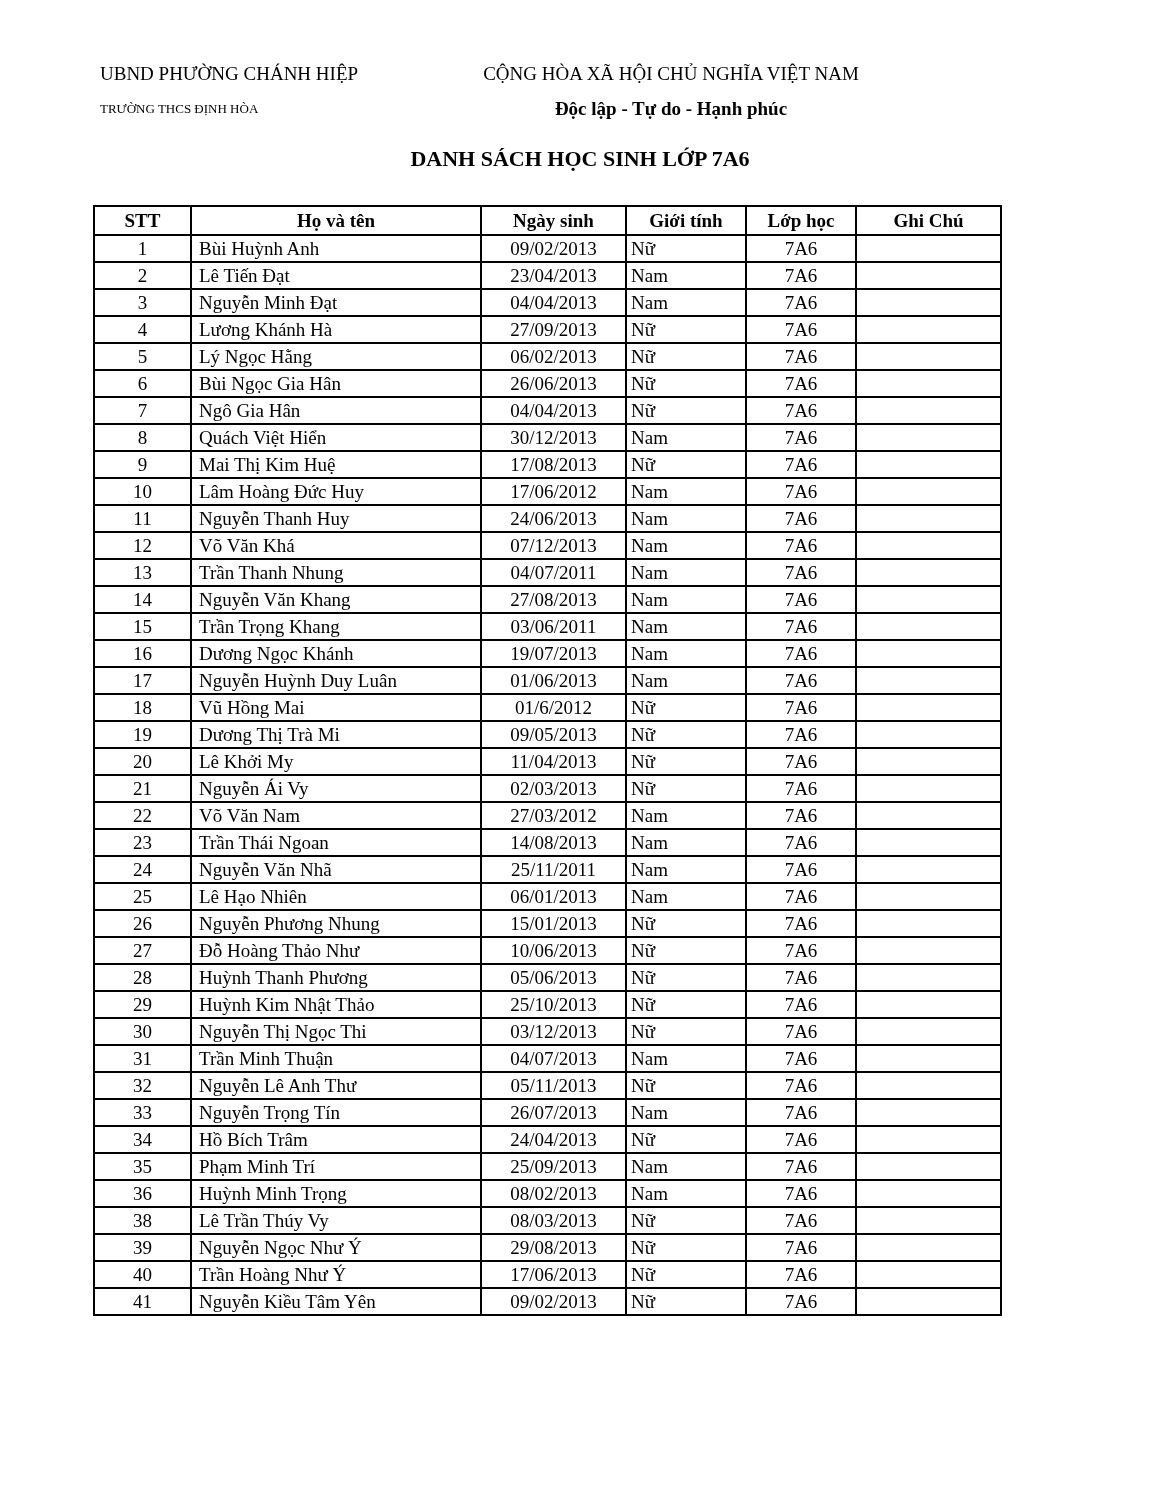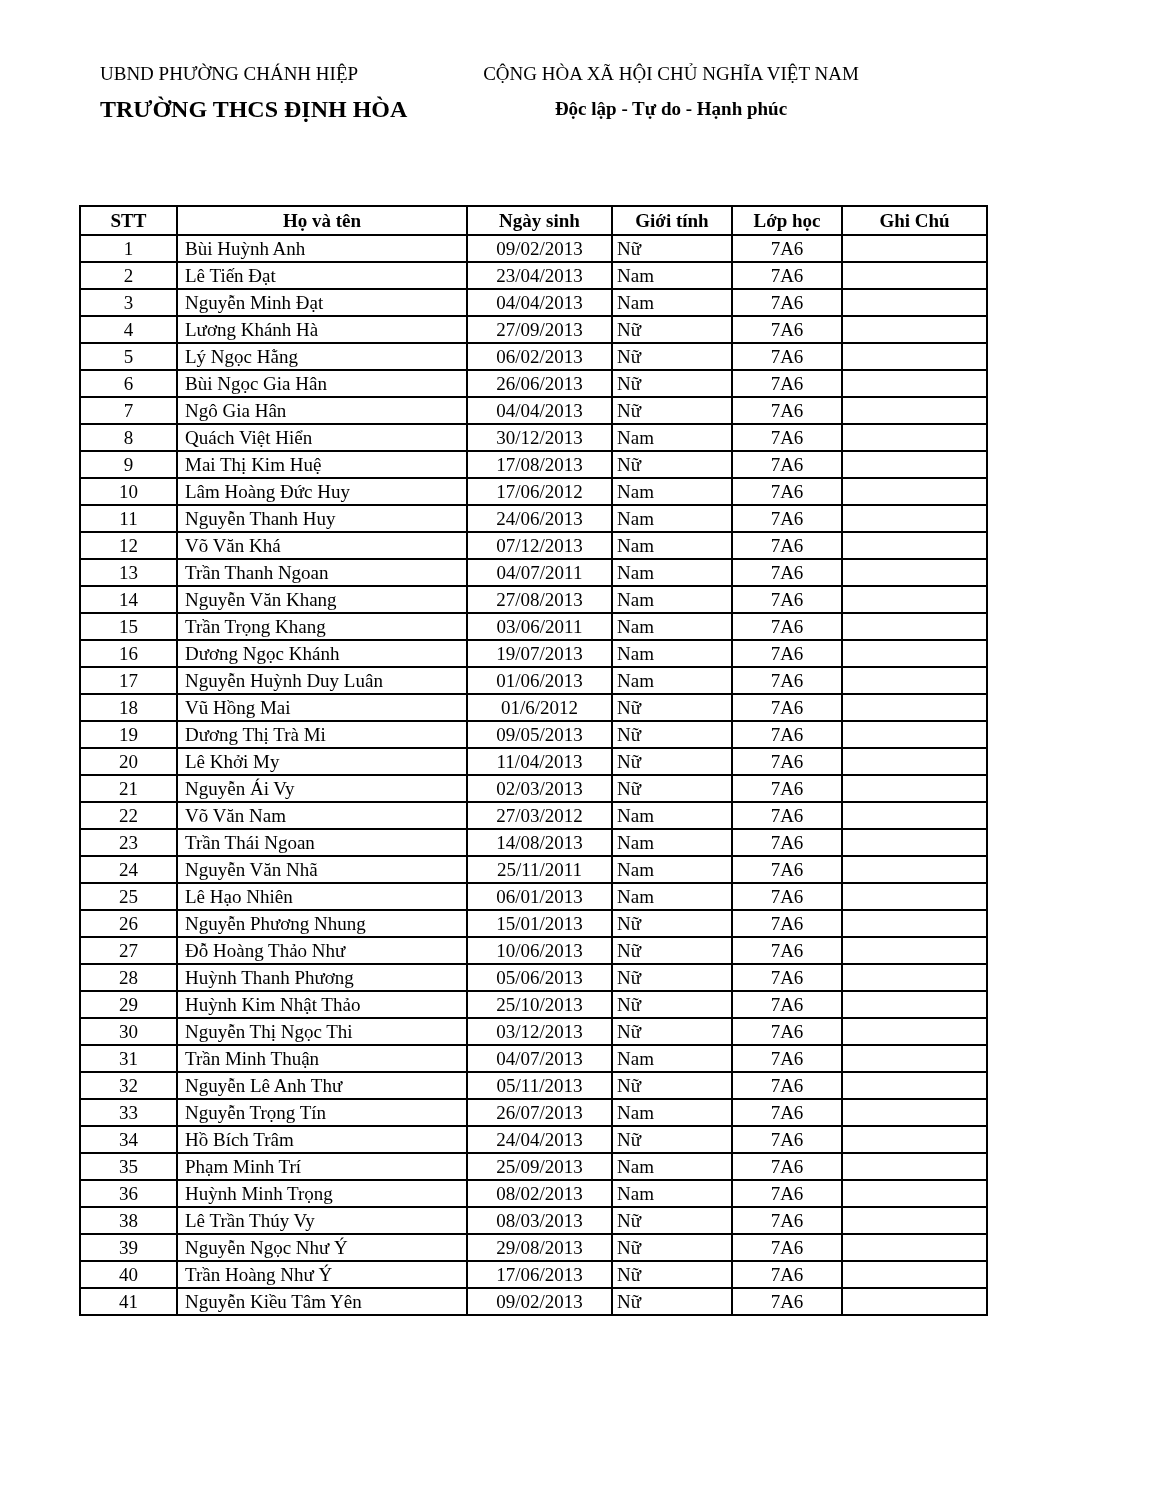--- a/index.html
+++ b/index.html
@@ -24,22 +24,22 @@
     top: 62px;
     text-align: left;
     white-space: nowrap;
   }
   .issuer-line1 {
     font-size: 19px;
     font-weight: normal;
     line-height: 24px;
   }
   .issuer-line2 {
-    font-size: 24px;
-    font-weight: bold;
+    font-size: 13px;
+    font-weight: normal;
     line-height: 24px;
     margin-top: 11px;
   }
   .motto-block {
     position: absolute;
     left: 431px;
     top: 62px;
     width: 480px;
     text-align: center;
     white-space: nowrap;
@@ -60,21 +60,21 @@
     left: 0;
     top: 146px;
     width: 1160px;
     text-align: center;
     font-size: 22px;
     font-weight: bold;
   }
   
   table.roster {
     position: absolute;
-    left: 79px;
+    left: 93px;
     top: 205px;
     width: 907px;
     border-collapse: collapse;
     table-layout: fixed;
     font-size: 19px;
   }
   table.roster col.w-stt    { width: 97px;  }
   table.roster col.w-name   { width: 290px; }
   table.roster col.w-dob    { width: 145px; }
   table.roster col.w-gender { width: 120px; }
@@ -110,20 +110,21 @@
   <div class="issuer-block">
     <div class="issuer-line1">UBND PHƯỜNG CHÁNH HIỆP</div>
     <div class="issuer-line2">TRƯỜNG THCS ĐỊNH HÒA</div>
   </div>
 
   <div class="motto-block">
     <div class="motto-line1">CỘNG HÒA XÃ HỘI CHỦ NGHĨA VIỆT NAM</div>
     <div class="motto-line2">Độc lập - Tự do - Hạnh phúc</div>
   </div>
 
+  <div class="doc-title">DANH SÁCH HỌC SINH LỚP 7A6</div>
 
   <table class="roster">
     <colgroup>
       <col class="w-stt">
       <col class="w-name">
       <col class="w-dob">
       <col class="w-gender">
       <col class="w-class">
       <col class="w-note">
     </colgroup>
@@ -229,21 +230,21 @@
         <tr>
           <td class="c0">12</td>
           <td class="c1">Võ Văn Khá</td>
           <td class="c2">07/12/2013</td>
           <td class="c3">Nam</td>
           <td class="c4">7A6</td>
           <td class="c5"></td>
         </tr>
         <tr>
           <td class="c0">13</td>
-          <td class="c1">Trần Thanh Ngoan</td>
+          <td class="c1">Trần Thanh Nhung</td>
           <td class="c2">04/07/2011</td>
           <td class="c3">Nam</td>
           <td class="c4">7A6</td>
           <td class="c5"></td>
         </tr>
         <tr>
           <td class="c0">14</td>
           <td class="c1">Nguyễn Văn Khang</td>
           <td class="c2">27/08/2013</td>
           <td class="c3">Nam</td>

